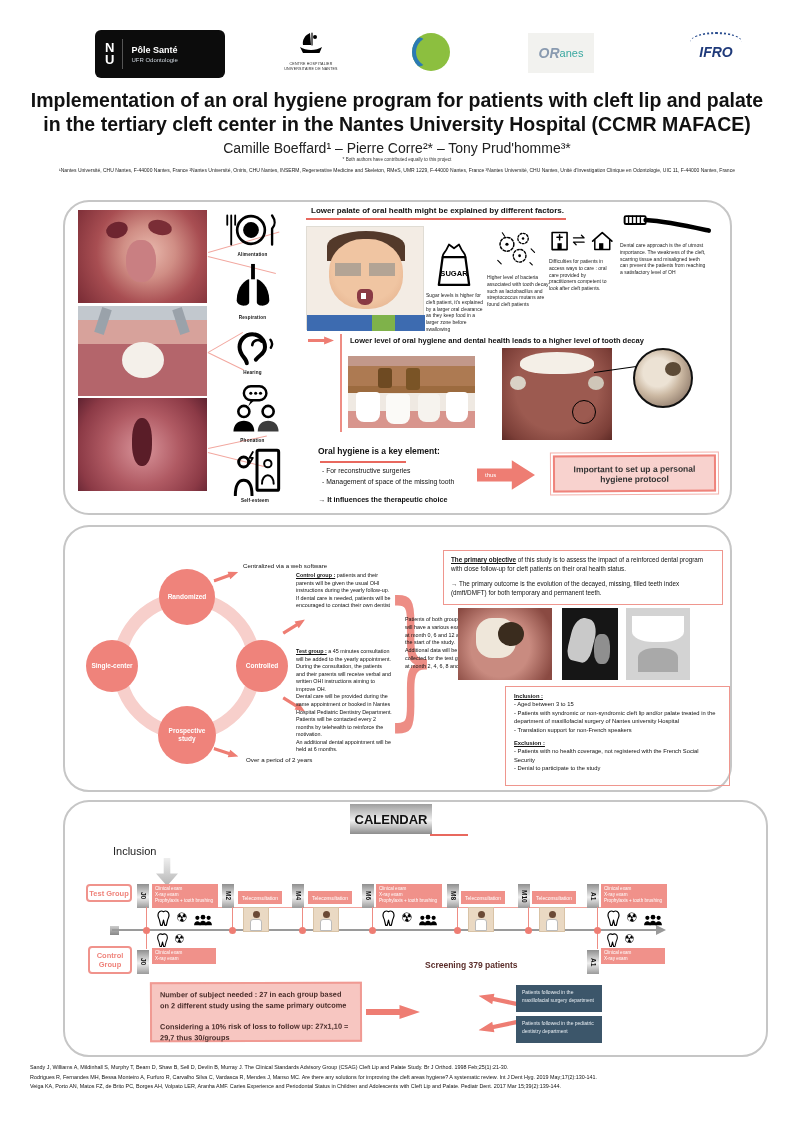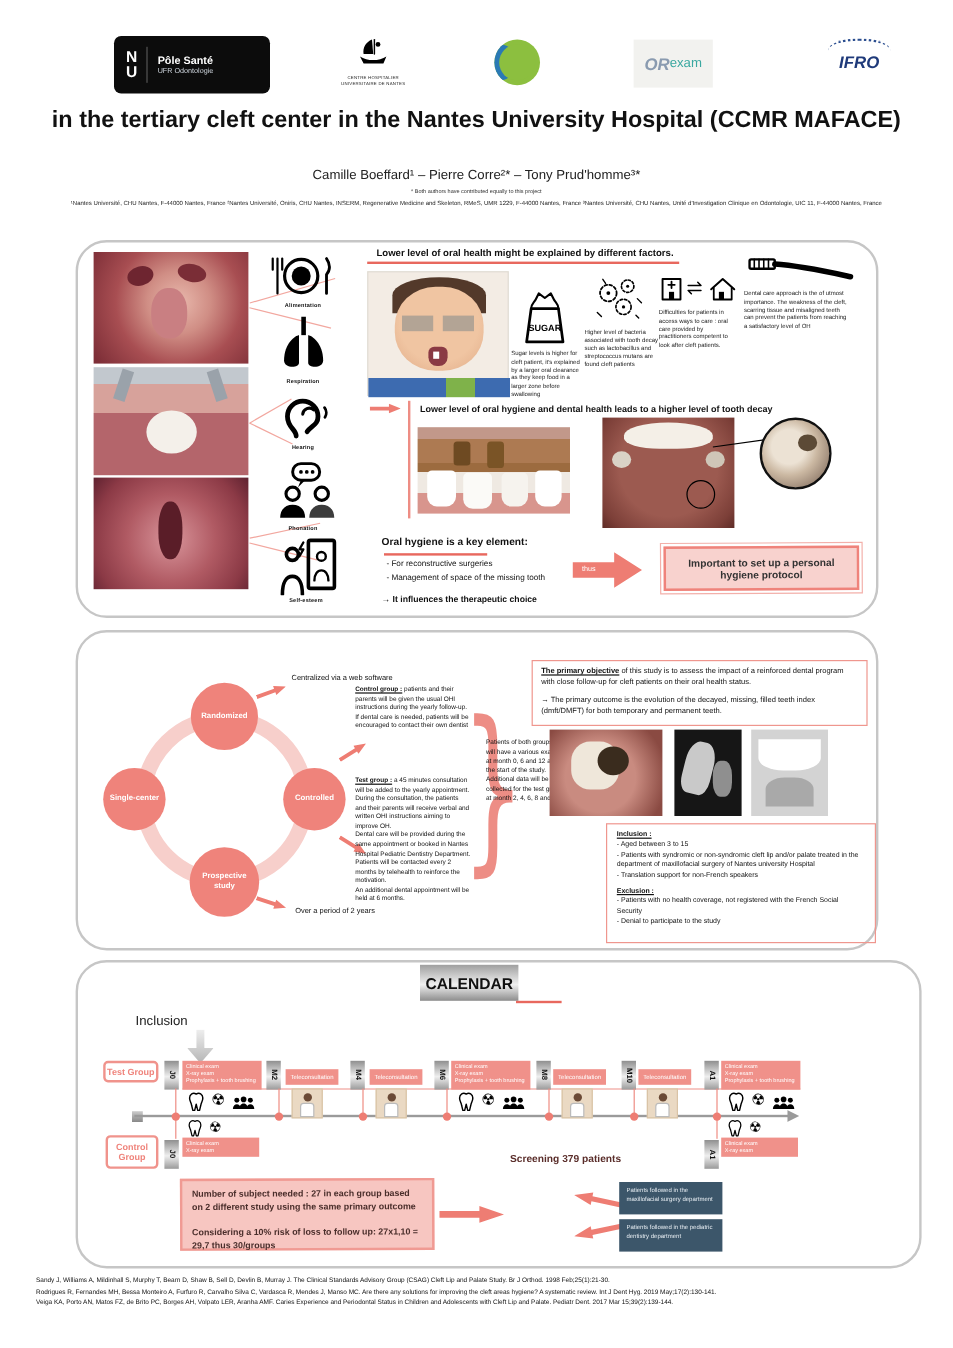--- a/index.html
+++ b/index.html
@@ -72,32 +72,33 @@
 UNIVERSITAIRE DE NANTES</div>
   </div>
 
   <div class="abs" style="left:412px;top:33px;width:38px;height:38px;border-radius:50%;background:#8cbf3f;overflow:hidden">
     <div style="position:absolute;left:-8px;top:4px;width:26px;height:30px;border-radius:50%;background:#2a7ab5"></div>
     <div style="position:absolute;left:4px;top:4px;width:30px;height:30px;border-radius:50%;background:#8cbf3f"></div>
   </div>
 
   <div class="abs ctr" style="left:528px;top:33px;width:66px;height:40px;background:#f2f2ef;display:flex;align-items:center;justify-content:center">
     <span style="font-size:14px;color:#8a9bb0;font-style:italic;font-weight:bold">OR</span>
-      <span style="font-size:11px;color:#3aa8a0">exam</span>
+      <span style="font-size:11px;color:#3aa8a0">anes</span>
   </div>
 
   <div class="abs ctr" style="left:678px;top:32px;width:76px;height:44px">
     <div style="width:52px;height:20px;border-top:2px dotted #2a4d8f;border-radius:50%;margin:0 auto"></div>
     <div style="font-size:14px;font-weight:bold;font-style:italic;color:#1f3a7a;margin-top:-8px">IFRO</div>
   </div>
 
   <div class="abs ctr b" style="left:20px;top:88px;width:754px;font-size:19.5px;line-height:1.25">
+    <div>Implementation of an oral hygiene program for patients with cleft lip and palate</div>
     <div>in the tertiary cleft center in the Nantes University Hospital (CCMR MAFACE)</div>
   </div>
-  <div class="abs ctr" style="left:20px;top:140px;width:754px;font-size:11px;color:#222">Camille Boeffard¹ – Pierre Corre²* – Tony Prud'homme³*</div>
+  <div class="abs ctr" style="left:20px;top:140px;width:754px;font-size:14px;color:#222">Camille Boeffard¹ – Pierre Corre²* – Tony Prud'homme³*</div>
   <div class="abs ctr" style="left:20px;top:157px;width:754px;font-size:4.6px;color:#333">* Both authors have contributed equally to this project</div>
   <div class="abs ctr" style="left:40px;top:166px;width:714px;font-size:5px;line-height:1.6;color:#222">¹Nantes Université, CHU Nantes, F-44000 Nantes, France   ²Nantes Université, Oniris, CHU Nantes, INSERM, Regenerative Medicine and Skeleton, RMeS, UMR 1229, F-44000 Nantes, France   ³Nantes Université, CHU Nantes, Unité d'Investigation Clinique en Odontologie, UIC 11, F-44000 Nantes, France</div>
 
   <div class="sec" style="top:200px;height:315px"></div>
 
   <div class="abs" style="left:78px;top:210px;width:129px;height:93px;background:radial-gradient(circle at 55% 45%,#e9b9ad 0%,#d08e85 30%,#a84e52 60%,#7e2f38 95%)">
     <div style="position:absolute;left:28px;top:12px;width:22px;height:16px;border-radius:50%;background:#6e2530;transform:rotate(-15deg)"></div>
     <div style="position:absolute;left:70px;top:10px;width:24px;height:15px;border-radius:50%;background:#7a2d36;transform:rotate(12deg)"></div>
     <div style="position:absolute;left:48px;top:30px;width:30px;height:42px;border-radius:45%;background:#c97f82"></div>
   </div>
@@ -155,21 +156,21 @@
   <div class="abs" style="left:232px;top:448px"><svg width="50" height="48" viewBox="0 0 30 28">
         <rect class="st" stroke-width="1.8" x="15" y="1" width="13" height="24" rx="1"></rect>
         <circle class="st" stroke-width="1.2" cx="21.5" cy="9" r="2.2"></circle>
         <path class="st" stroke-width="1.2" d="M18 21c0-3 1.5-5 3.5-5s3.5 2 3.5 5"></path>
         <circle class="st" stroke-width="1.8" cx="7" cy="8" r="3"></circle>
         <path class="st" stroke-width="1.8" d="M2 28c0-6 2-9 5-9s5 3 5 9"></path>
         <path class="st" stroke-width="1.1" d="M12.5 2l-2 3.5h2l-2 3.5"></path>
       </svg></div>
   <div class="abs icon-label" style="left:215px;top:498px;width:80px">Self-esteem</div>
 
-  <div class="abs ctr b" style="left:300px;top:206px;width:275px;font-size:8px">Lower level of oral health might be explained by different factors.</div>
+  <div class="abs ctr b" style="left:300px;top:206px;width:275px;font-size:8px">Lower palate of oral health might be explained by different factors.</div>
   <div class="redline" style="left:306px;top:218px;width:260px;height:1.5px"></div>
 
   <div class="abs" style="left:306px;top:226px;width:118px;height:104px;background:#f3ece4;border:1px solid #e0dcd4">
     <div style="position:absolute;left:20px;top:4px;width:78px;height:30px;border-radius:50% 50% 0 0;background:#53392a"></div>
     <div style="position:absolute;left:22px;top:12px;width:74px;height:70px;border-radius:46%;background:radial-gradient(circle at 50% 42%,#f0c5a2 0 60%,#e0ab87)"></div>
     <div style="position:absolute;left:28px;top:36px;width:26px;height:13px;background:#b3a495"></div>
     <div style="position:absolute;left:62px;top:36px;width:26px;height:13px;background:#b3a495"></div>
     <div style="position:absolute;left:50px;top:62px;width:16px;height:16px;background:#8a3a44;border-radius:30% 30% 45% 45%"></div>
     <div style="position:absolute;left:54px;top:66px;width:5px;height:6px;background:#fff"></div>
     <div style="position:absolute;left:0;top:88px;width:118px;height:16px;background:linear-gradient(90deg,#3d6bb0 0 55%,#7fb24a 55% 75%,#3d6bb0 75%)"></div>

